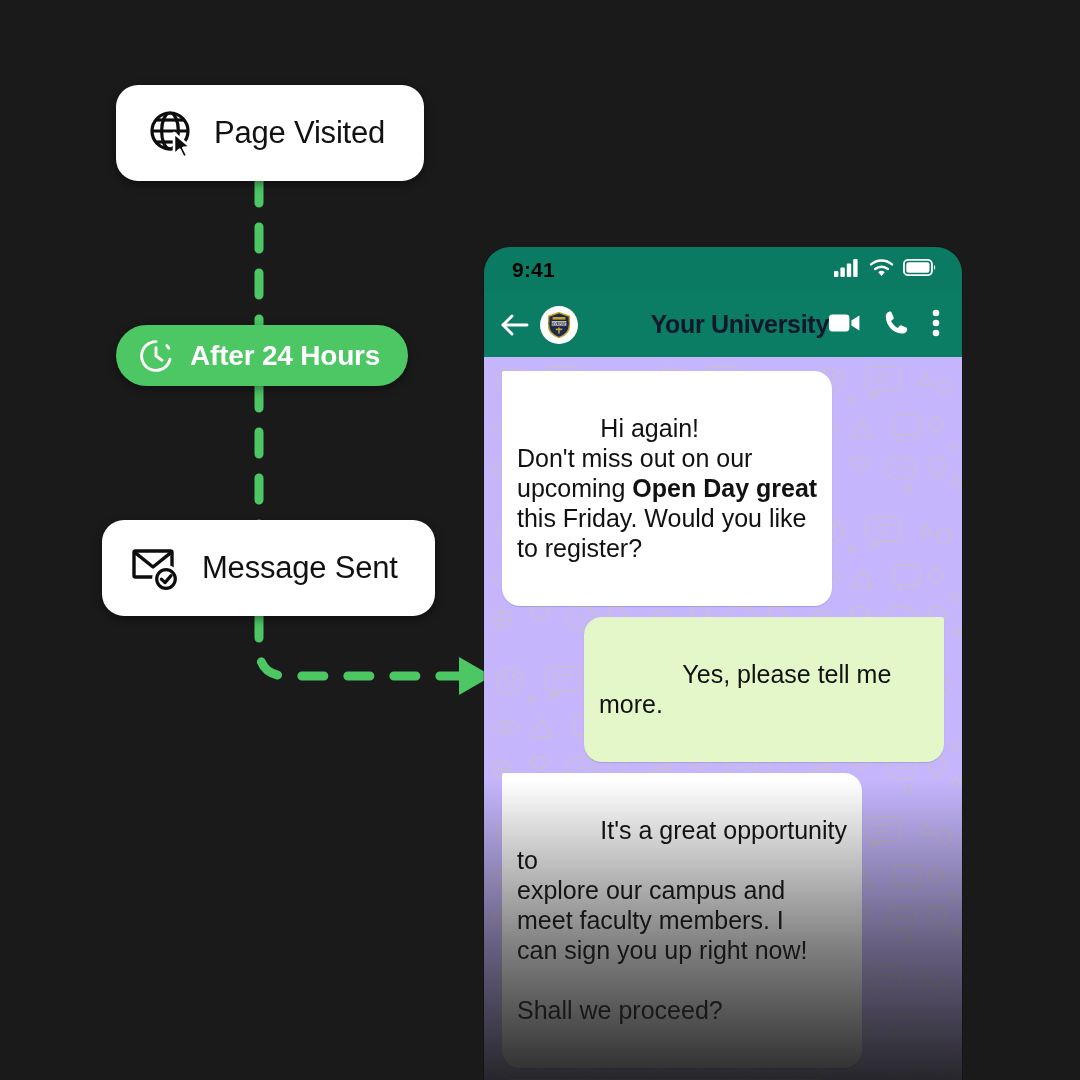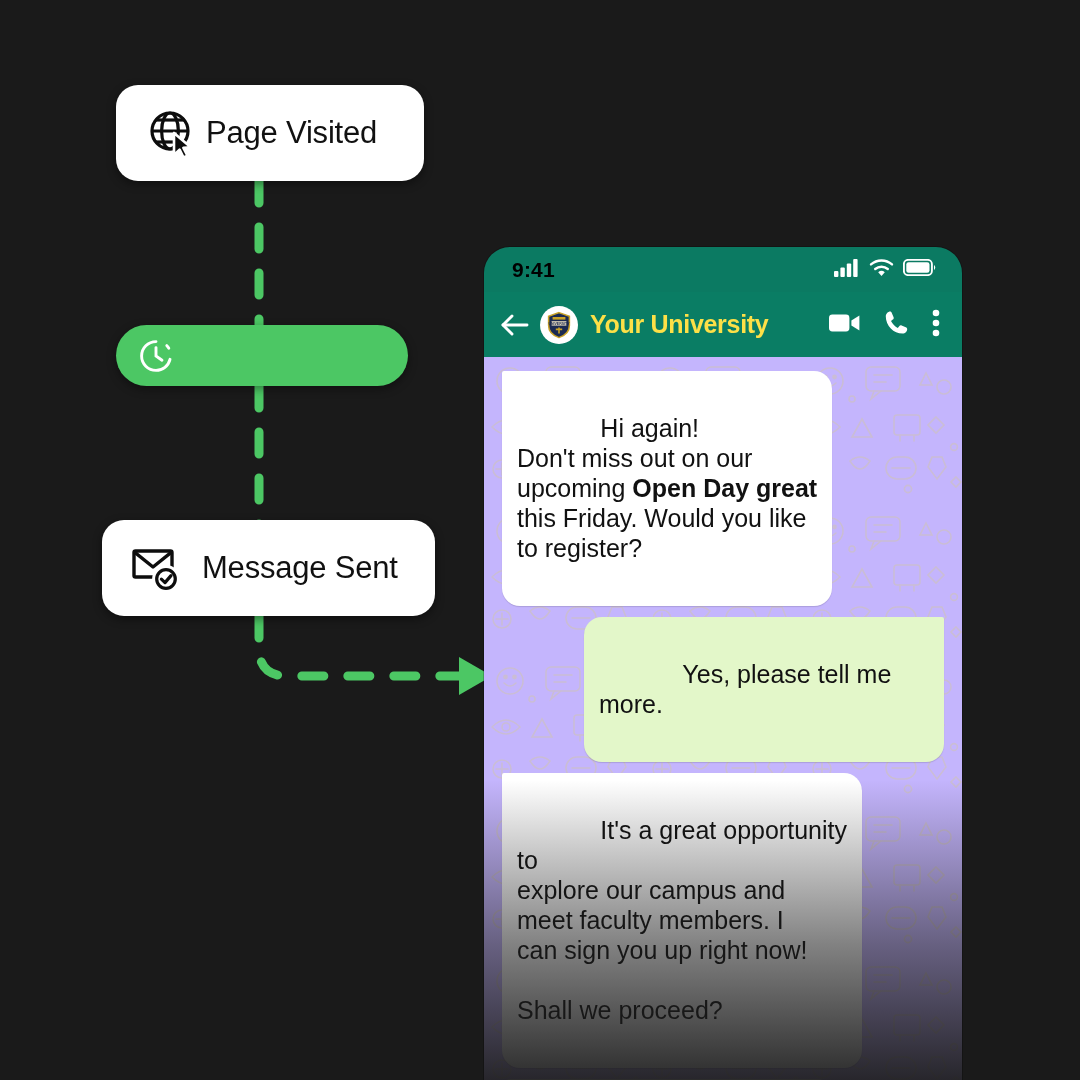--- a/index.html
+++ b/index.html
@@ -25,21 +25,21 @@
   }
   .card .ico{display:flex;align-items:center;justify-content:center;flex:0 0 auto;}
   .card .lbl{
     color:#111111;
     font-size:31px;
     font-weight:500;
     letter-spacing:-.2px;
     white-space:nowrap;
   }
 
-  #card-page-visited{left:116px;top:85px;width:278px;height:96px;padding:0 0 0 30px;gap:8px;align-items:center;}
+  #card-page-visited{left:116px;top:85px;width:278px;height:96px;padding:0 0 0 30px;gap:16px;align-items:center;}
   #card-after-24{
     left:116px;top:325px;width:270px;height:61px;padding:0 0 0 22px;gap:16px;
     background:#4CC764;border-radius:31px;box-shadow:0 3px 10px rgba(0,0,0,.40);
   }
   #card-after-24 .lbl{color:#ffffff;font-size:28px;font-weight:700;}
   #card-message-sent{left:102px;top:520px;width:305px;height:96px;padding:0 0 0 28px;gap:18px;}
 
   
   #phone{
     position:absolute;left:484px;top:247px;width:478px;height:833px;
@@ -61,22 +61,23 @@
     display:flex;align-items:center;gap:0;
     padding:0 18px 0 16px;box-sizing:border-box;
   }
   #chatheader .back{margin-right:10px;display:flex;align-items:center;cursor:pointer;}
   .avatar{
     width:38px;height:38px;border-radius:50%;background:#fff;
     flex:0 0 auto;display:flex;align-items:center;justify-content:center;
     overflow:hidden;margin-right:12px;
   }
   #chatheader .title{
-    color:#fde047;font-size:25px;font-weight:700;letter-spacing:-.3px;white-space:nowrap;
+    color:#0f172a;font-size:25px;font-weight:700;letter-spacing:-.3px;white-space:nowrap;
     flex:1 1 auto;
+    text-align:right;
   }
   #chatheader .actions{display:flex;align-items:center;gap:23px;padding-right:4px;}
 
   #chatbody{
     position:relative;
     height:723px;
     background:#c4b5fd;
     overflow:hidden;
   }
   #doodles{position:absolute;inset:0;opacity:.55;}
@@ -149,20 +150,21 @@
   <div class="card" id="card-after-24">
     <span class="ico">
       <svg width="36" height="36" viewBox="0 0 36 36">
         <g fill="none" stroke="#ffffff" stroke-width="2.9" stroke-linecap="round">
           <path d="M18,3.6 A14.4,14.4 0 1 0 32.4,18" stroke-dasharray="64 6"></path>
           <path d="M30.8,10.2 A14.4,14.4 0 0 0 25.5,5.1" stroke-dasharray="3.2 5"></path>
           <path d="M18,9.6 L18,18 L24,22.2"></path>
         </g>
       </svg>
     </span>
+    <span class="lbl">After 24 Hours</span>
   </div>
 
   <div class="card" id="card-message-sent">
     <span class="ico">
       <svg width="54" height="54" viewBox="0 0 54 54">
         <g fill="none" stroke="#0d0d0d" stroke-width="3.4" stroke-linejoin="round">
           <rect x="4" y="10" width="38" height="26" rx="1.5"></rect>
           <path d="M4.8,11.4 L23,26 L41.2,11.4"></path>
         </g>
         <circle cx="36" cy="38" r="11.4" fill="#ffffff" stroke="#ffffff" stroke-width="5"></circle>

